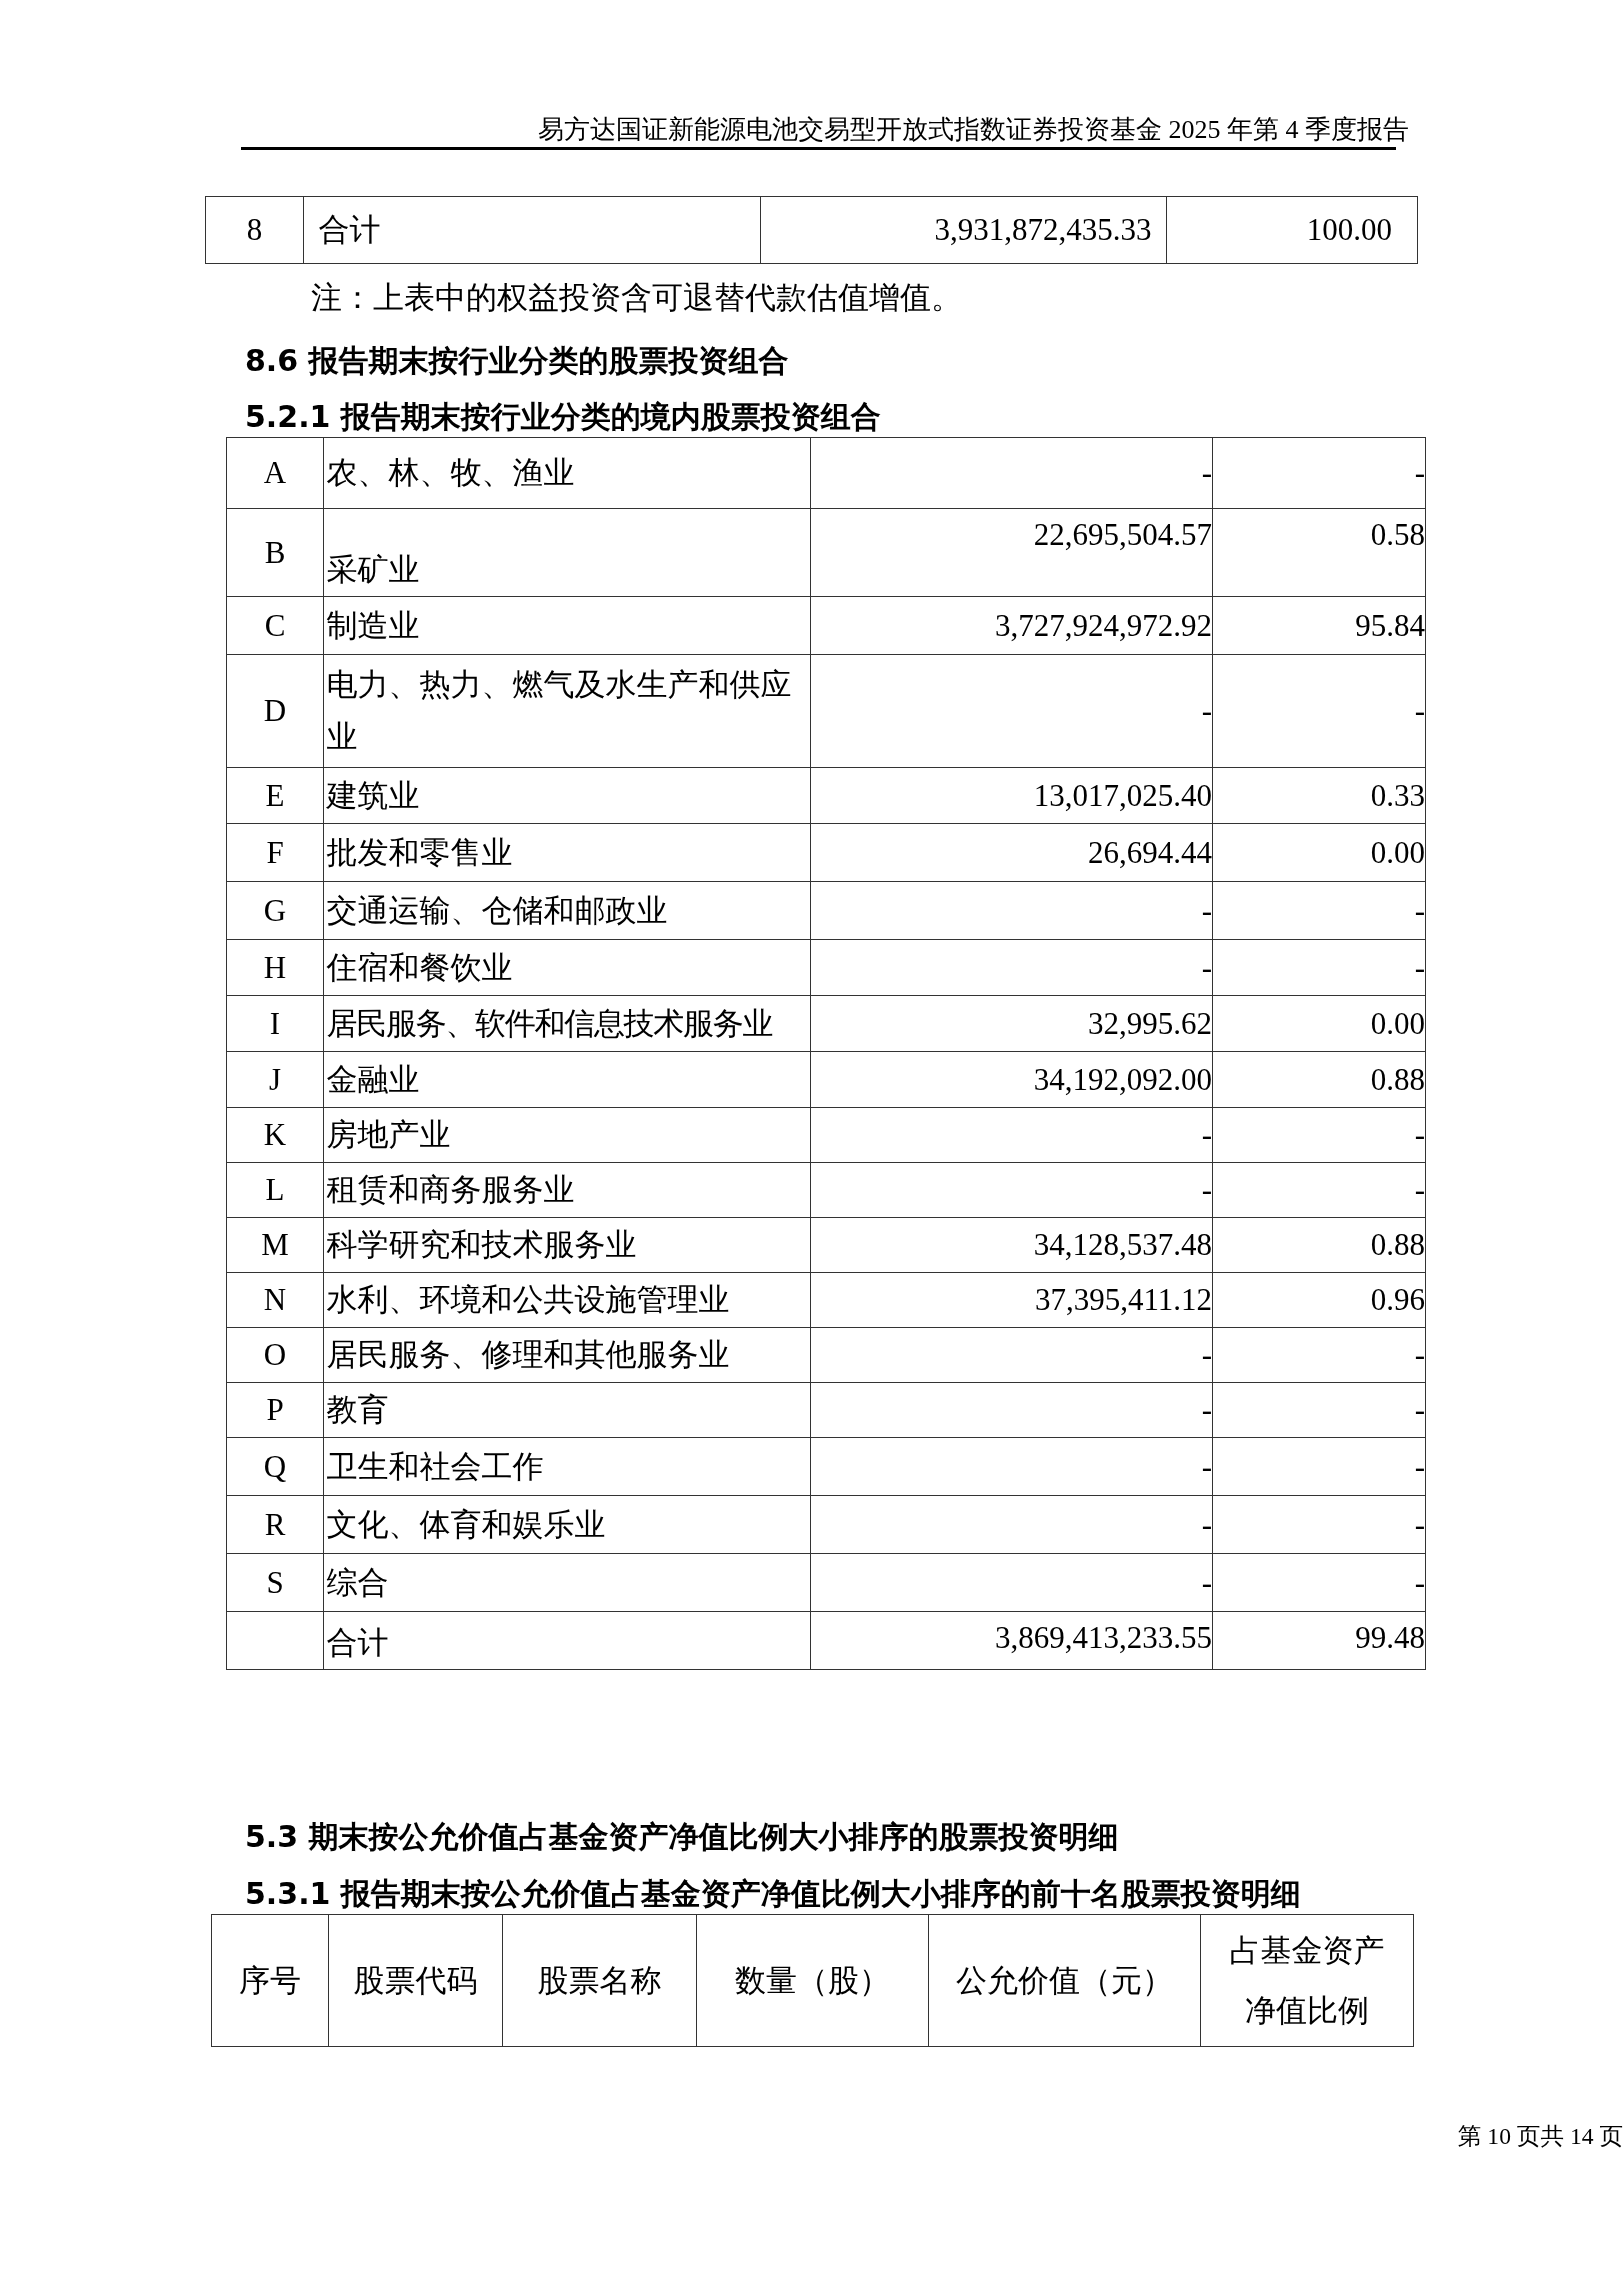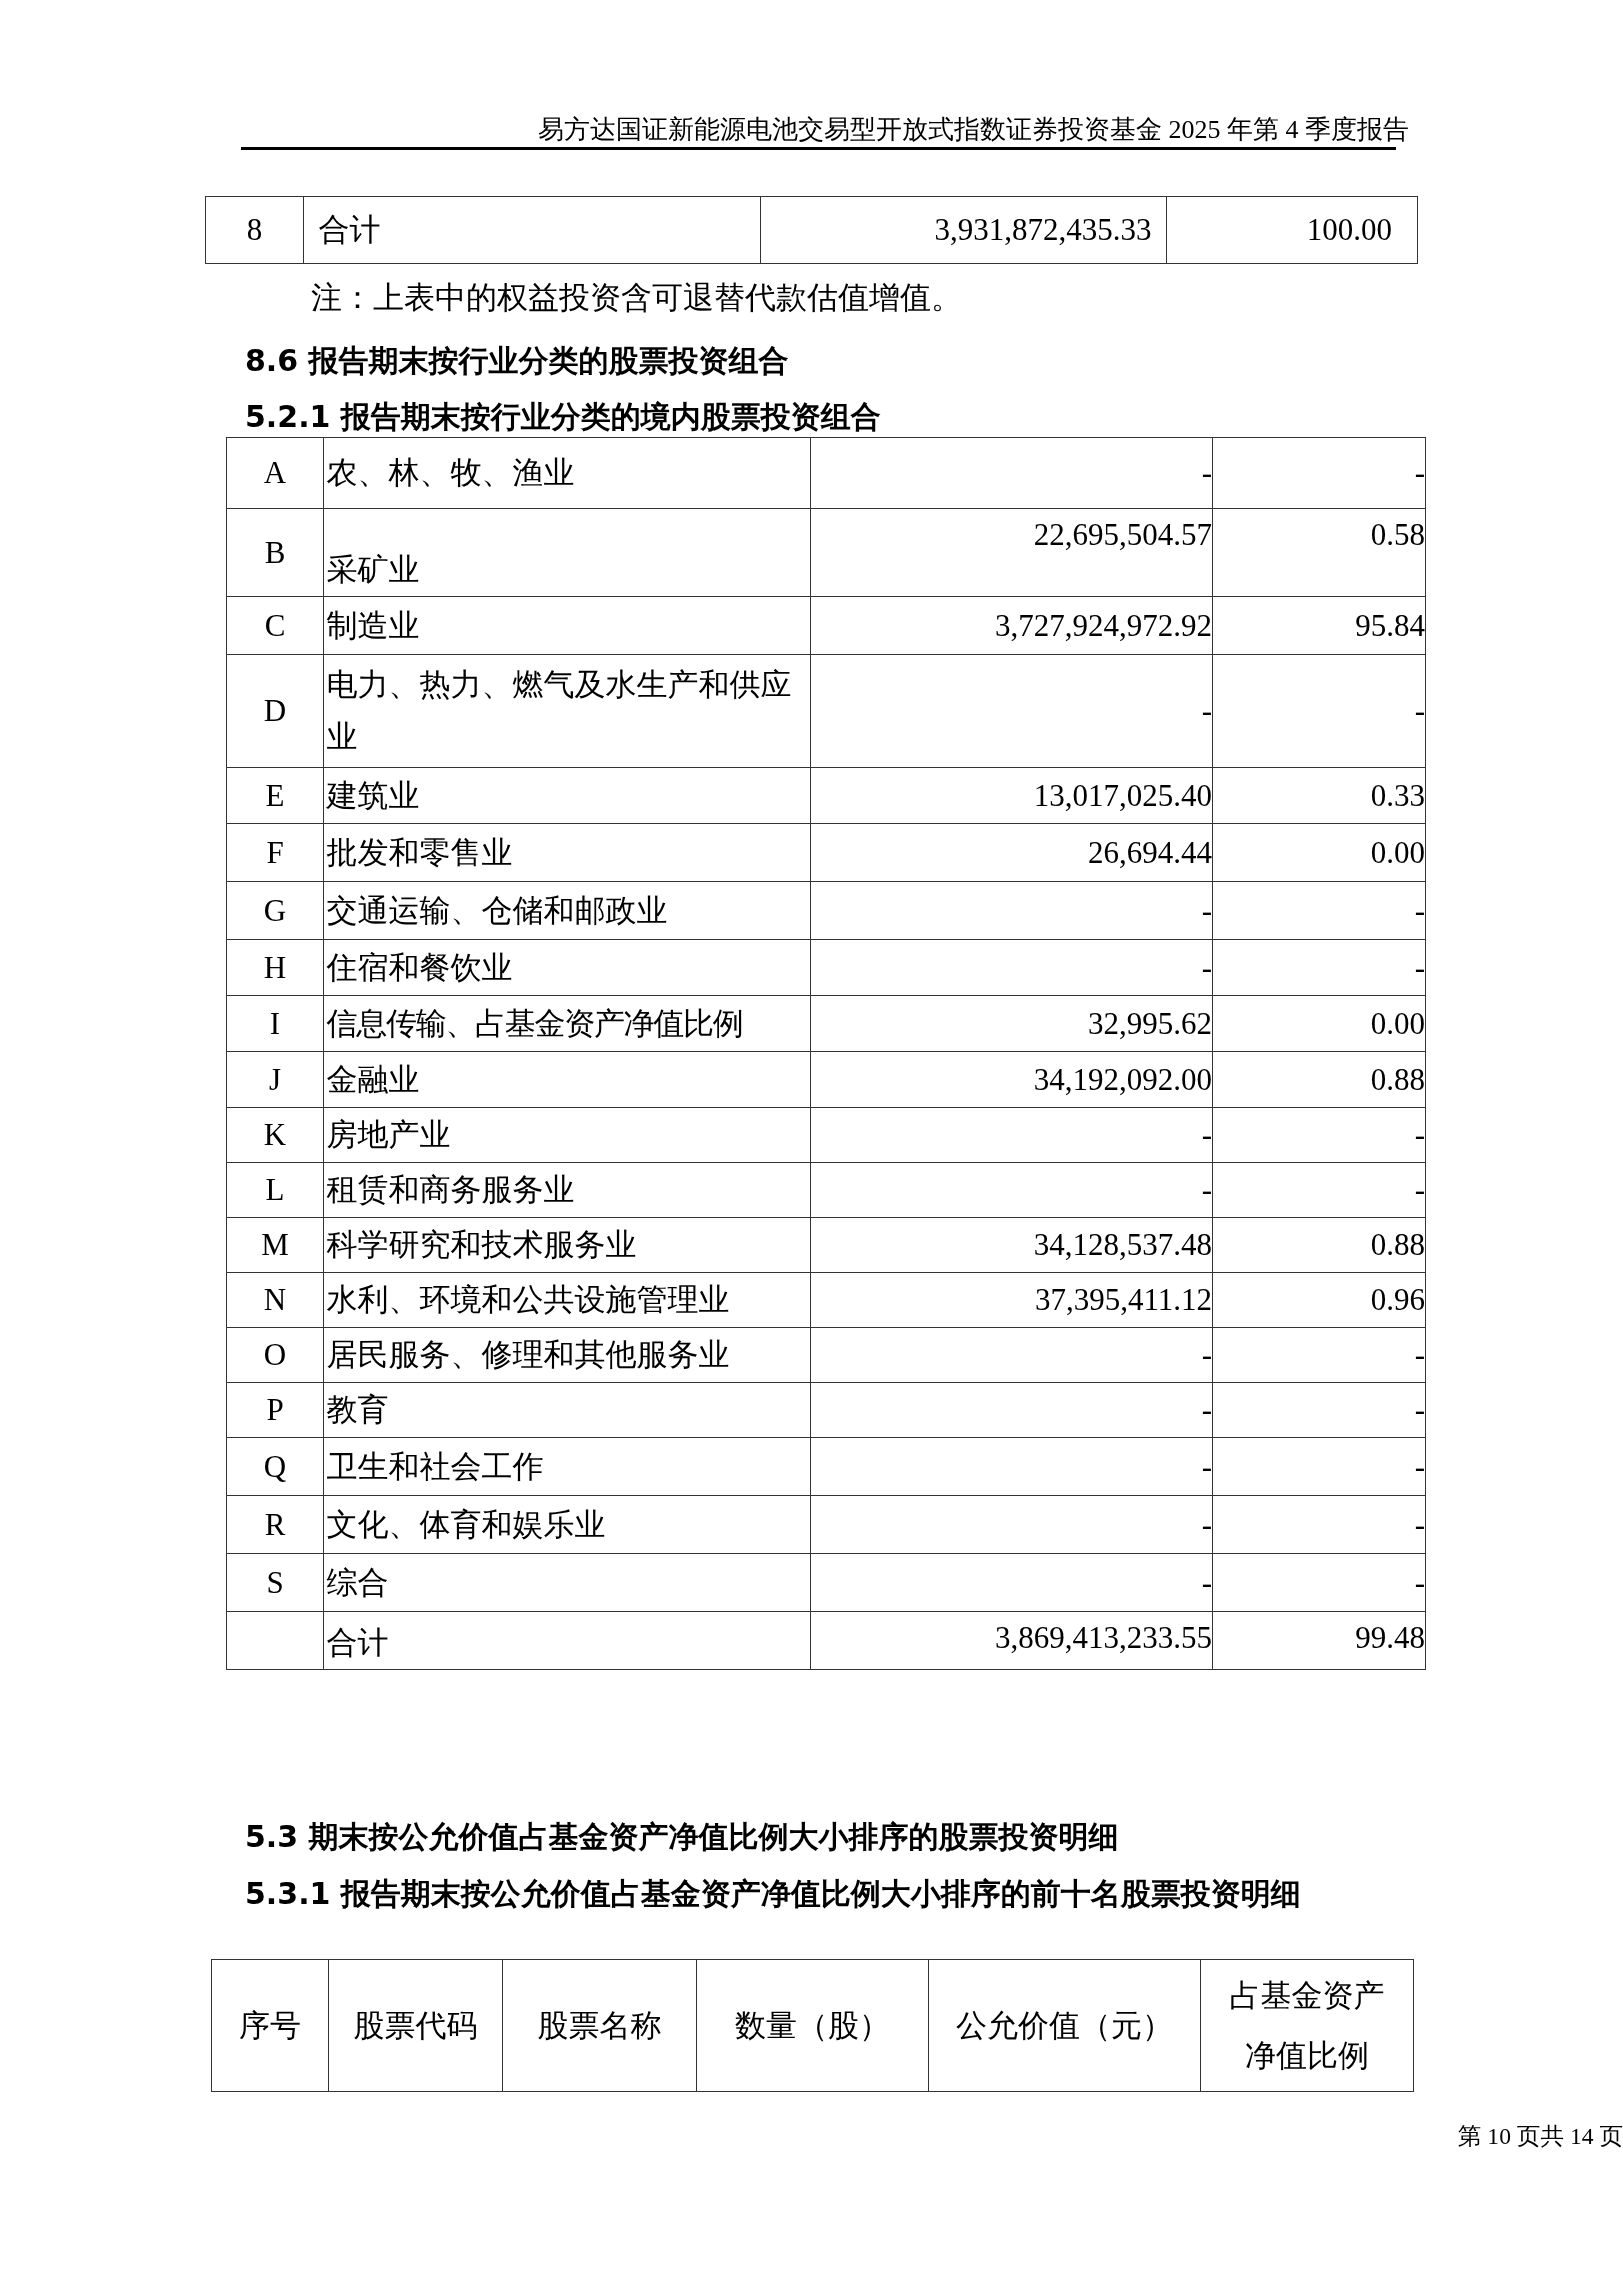--- a/index.html
+++ b/index.html
@@ -110,21 +110,21 @@
     <td class="num mid">-</td>
   </tr>
   <tr style="height:56px">
     <td class="code">H</td>
     <td class="name">住宿和餐饮业</td>
     <td class="num mid">-</td>
     <td class="num mid">-</td>
   </tr>
   <tr style="height:56px">
     <td class="code">I</td>
-    <td class="name" style="white-space:nowrap; letter-spacing:-1.3px;">信息传输、占基金资产净值比例</td>
+    <td class="name" style="white-space:nowrap; letter-spacing:-1.3px;">居民服务、软件和信息技术服务业</td>
     <td class="num mid">32,995.62</td>
     <td class="num mid">0.00</td>
   </tr>
   <tr style="height:56px">
     <td class="code">J</td>
     <td class="name">金融业</td>
     <td class="num mid">34,192,092.00</td>
     <td class="num mid">0.88</td>
   </tr>
   <tr style="height:55px">
@@ -186,21 +186,21 @@
     <td class="name" style="vertical-align:bottom">合计</td>
     <td class="num">3,869,413,233.55</td>
     <td class="num">99.48</td>
   </tr>
 </tbody>
   </table>
 
 <div class="abs heading h53">5.3 期末按公允价值占基金资产净值比例大小排序的股票投资明细</div>
 <div class="abs heading h531">5.3.1 报告期末按公允价值占基金资产净值比例大小排序的前十名股票投资明细</div>
 
-<table class="t3" style="left:211px; top:1959px; width:1202px;">
+<table class="t3" style="left:211px; top:1914px; width:1202px;">
   <colgroup>
     <col style="width:117px">
       <col style="width:174px">
       <col style="width:194px">
     <col style="width:232px">
       <col style="width:272px">
       <col style="width:213px">
   </colgroup>
   <tbody>
       <tr style="height:132px">

